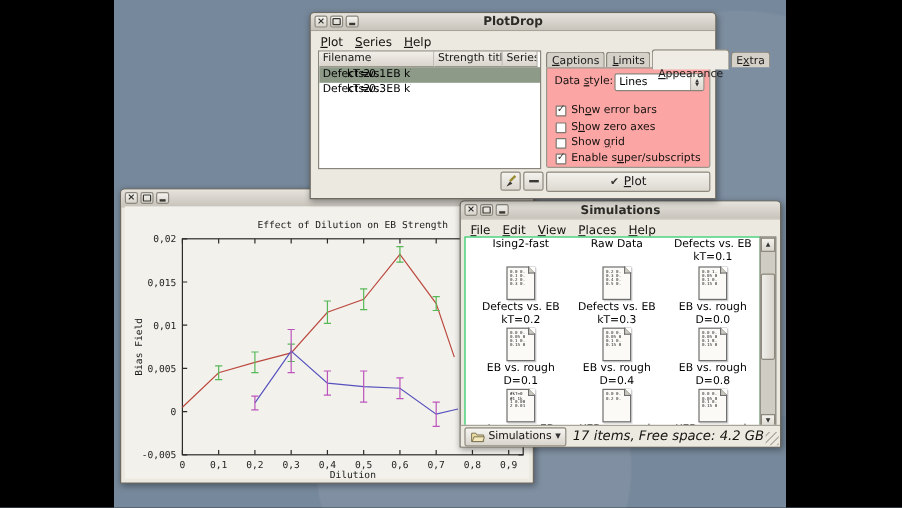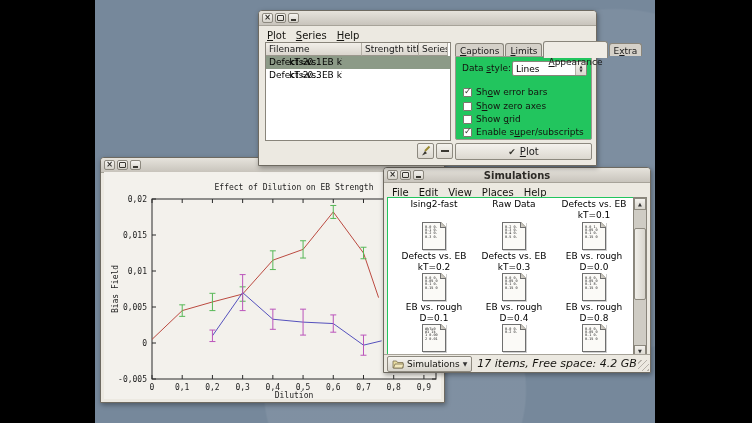--- a/index.html
+++ b/index.html
@@ -74,21 +74,21 @@
   .tabs{position:absolute;left:196px;top:31px;display:flex;align-items:center;height:15px;}
   .tab{
     box-sizing:border-box;font-size:9px;color:#1a1a1a;padding:2px 4px 1px 4px;height:13px;
     border:1px solid #89857b;border-bottom:none;border-radius:3px 3px 0 0;
     background:#d5d1c9;margin-right:1px;white-space:nowrap;
   }
   .tab.active{background:#efece5;height:15px;padding-top:15px;position:relative;z-index:2;}
   .tab u{text-decoration:underline;}
   .pd-frame{
     position:absolute;left:196px;top:45px;width:137px;height:84px;
-    border:1px solid #9b978d;border-radius:0 2px 2px 2px;background:#22c55e;box-sizing:border-box;
+    border:1px solid #9b978d;border-radius:0 2px 2px 2px;background:#fca5a5;box-sizing:border-box;
   }
   .ds-row{position:absolute;left:6px;top:6px;display:flex;align-items:center;}
   .ds-label{font-size:9px;color:#14130f;width:50px;}
   .ds-label u,.cb-label u,.btn u{text-decoration:underline;}
   .combo{
     position:absolute;left:56px;top:4px;width:75px;height:15px;box-sizing:border-box;
     border:1px solid #89857b;background:#fff;display:flex;align-items:center;border-radius:2px;
   }
   .combo-text{font-size:9px;color:#000;padding-left:3px;flex:1;}
   .combo-step{
@@ -288,20 +288,21 @@
       <div class="tb-btn">
           <span class="glyph-close">×</span>
         </div>
       <div class="tb-btn">
           <span class="glyph-max"></span>
         </div>
       <div class="tb-btn">
           <span class="glyph-min"></span>
         </div>
     </div>
+    <div class="tb-title">PlotDrop</div>
   </div>
   <div class="menubar">
     <span class="menu-item"><u>P</u>lot</span>
     <span class="menu-item"><u>S</u>eries</span>
     <span class="menu-item"><u>H</u>elp</span>
   </div>
 
   <div class="pd-list">
     <div class="pd-header">
       <div class="hcell w-file">Filename</div>

